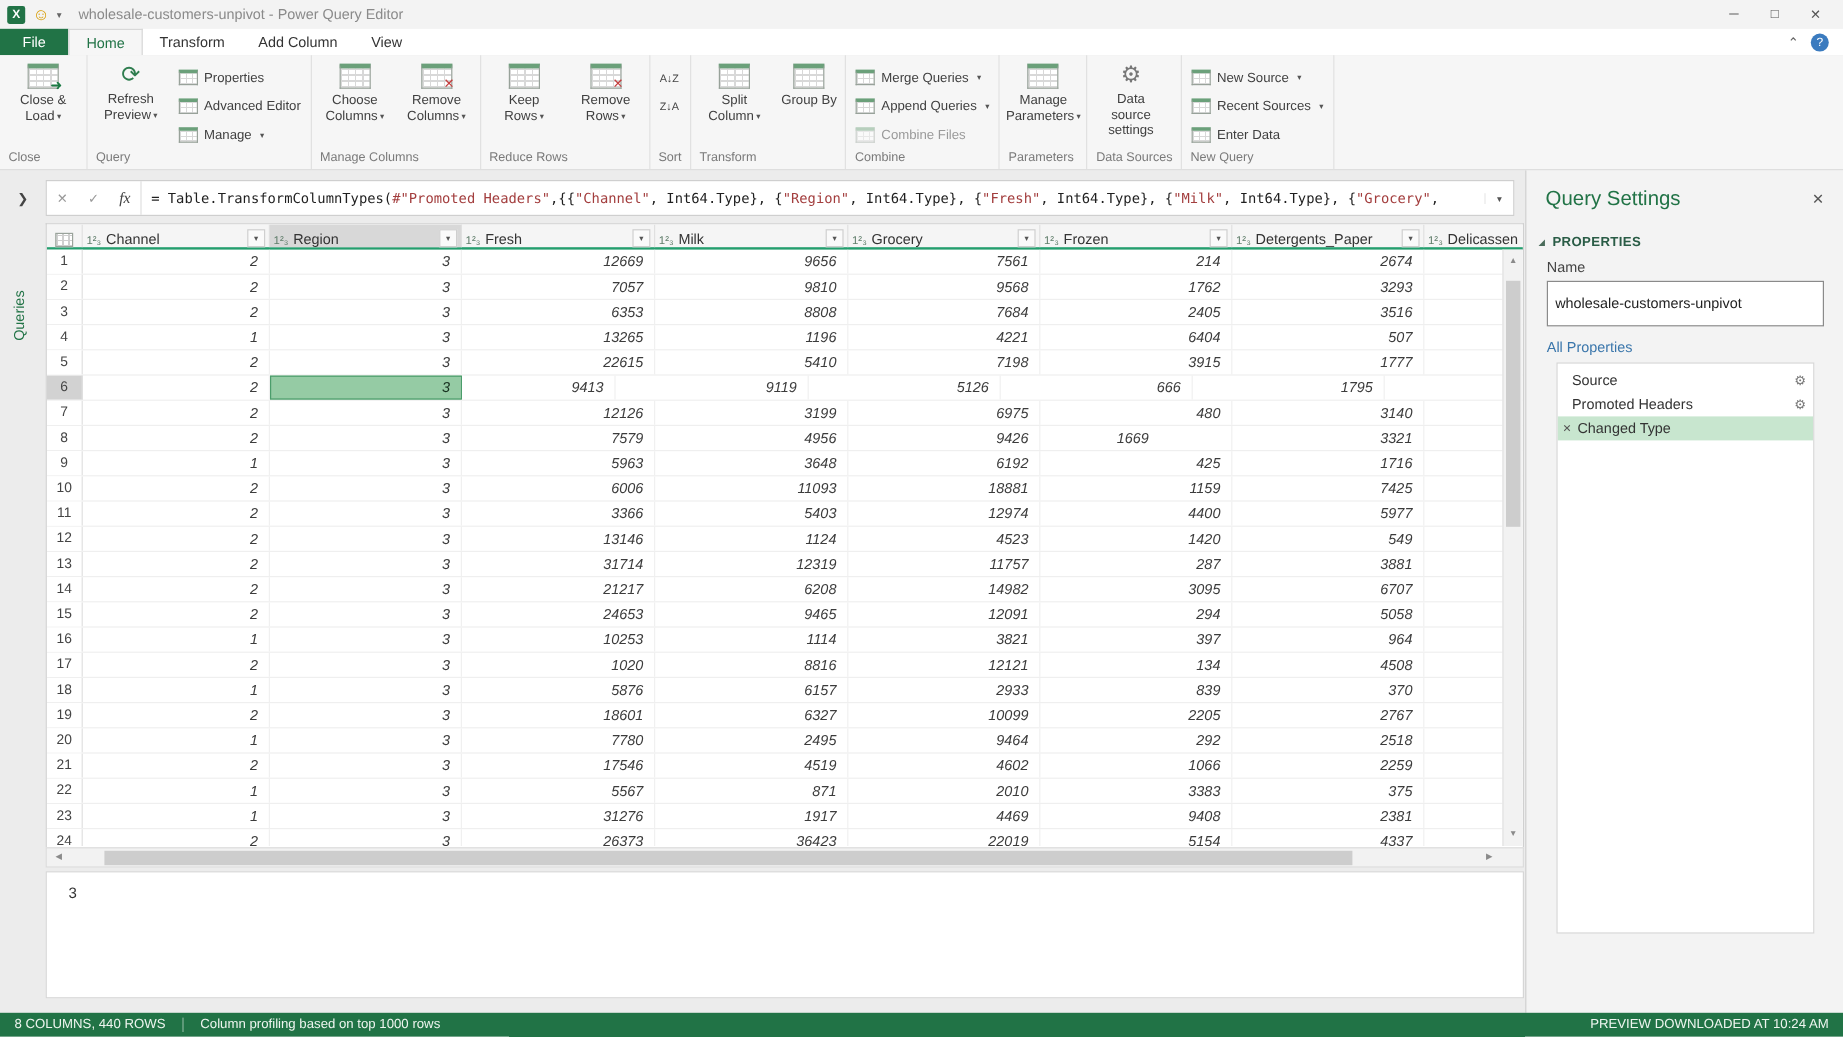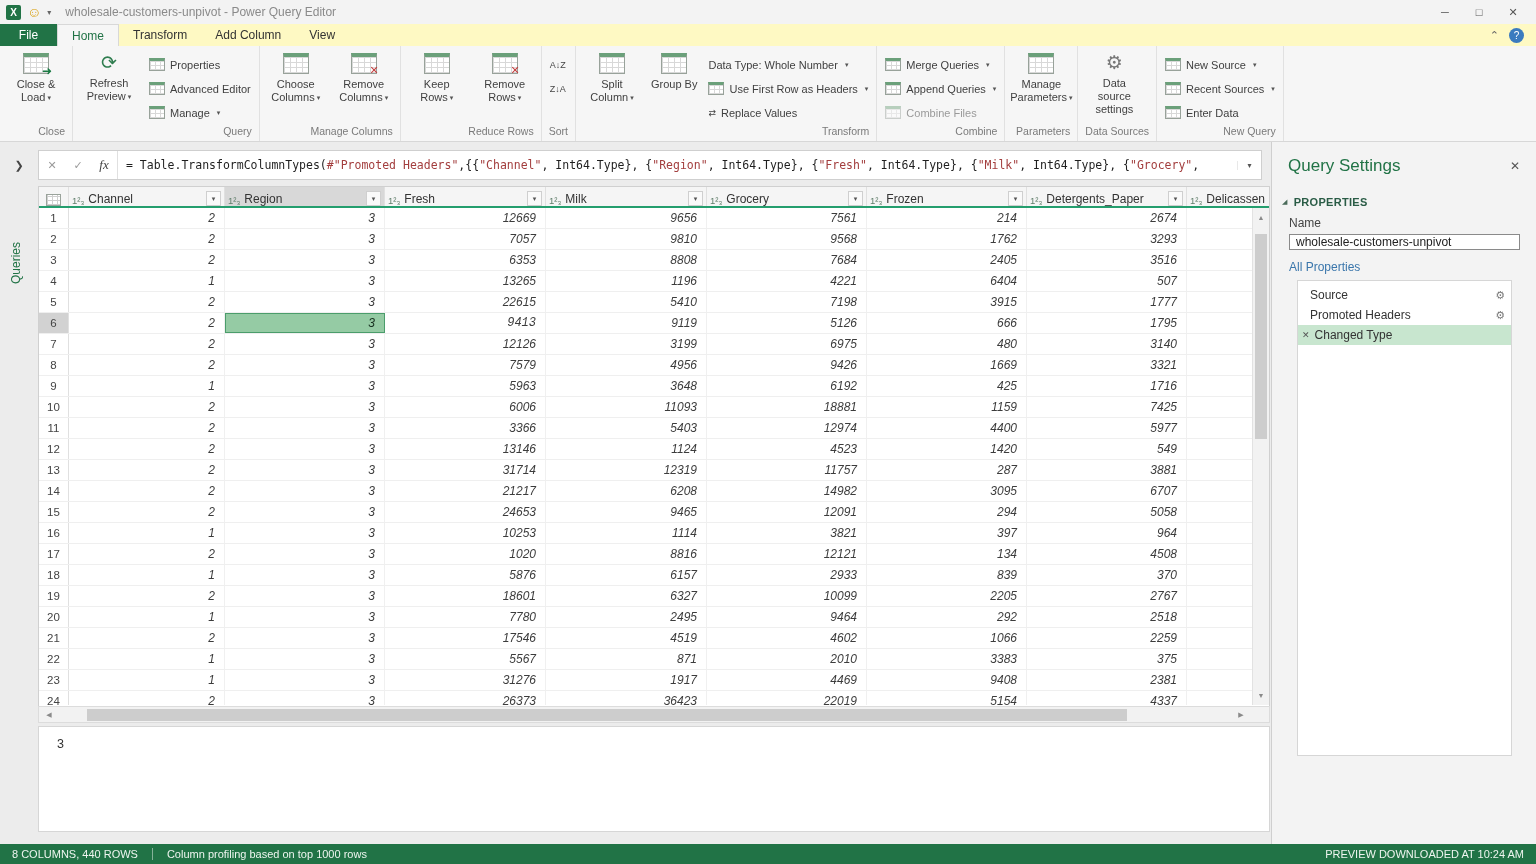--- a/index.html
+++ b/index.html
@@ -11,33 +11,33 @@
   .titlebar{position:absolute;left:0;top:0;width:1536px;height:24px;background:#f3f3f3;display:flex;align-items:center;padding:0 6px;}
   .qat{display:flex;align-items:center;gap:6px;}
   .excel-logo{width:15px;height:15px;background:#217346;color:#fff;font-size:10px;font-weight:bold;display:flex;align-items:center;justify-content:center;border-radius:2px;}
   .smiley{color:#d79b00;font-size:14px;line-height:14px;}
   .qat-caret{font-size:8px;color:#666;}
   .win-title{margin-left:14px;color:#8a8a8a;font-size:12px;}
   .wincontrols{margin-left:auto;display:flex;}
   .winbtn{width:34px;height:24px;display:flex;align-items:center;justify-content:center;color:#555;font-size:11px;}
 
   
-  .tabrow{position:absolute;left:0;top:24px;width:1536px;height:22px;background:#fef9c3;display:flex;align-items:flex-end;}
+  .tabrow{position:absolute;left:0;top:24px;width:1536px;height:22px;background:#ffffff;display:flex;align-items:flex-end;}
   .tab{padding:0 14px;height:22px;line-height:22px;font-size:12px;color:#333;}
   .tab.file{background:#217346;color:#fff;width:57px;text-align:center;padding:0;}
   .tab.active{background:#f6f6f6;border:1px solid #d8d8d8;border-bottom:none;color:#217346;}
   .tabrow-right{margin-left:auto;display:flex;align-items:center;gap:10px;padding-right:12px;height:22px;}
   .collapse-ic{color:#666;font-size:11px;}
   .help-ic{width:15px;height:15px;border-radius:50%;background:#3b7bbf;color:#fff;font-size:10px;display:flex;align-items:center;justify-content:center;}
 
   
   .ribbon{position:absolute;left:0;top:46px;width:1536px;height:96px;background:#f6f6f6;border-bottom:1px solid #d7d7d7;display:flex;}
   .rgroup{height:100%;display:flex;flex-direction:column;border-right:1px solid #e1e1e1;padding:3px 3px 0;}
   .rg-content{flex:1;display:flex;align-items:flex-start;gap:2px;}
-  .rg-label{height:17px;font-size:10.5px;color:#7a7a7a;text-align:right;line-height:15px;white-space:nowrap;padding:0 4px;}
+  .rg-label{height:17px;font-size:10.5px;color:#7a7a7a;text-align:left;line-height:15px;white-space:nowrap;padding:0 4px;}
   .bigbtn{display:flex;flex-direction:column;align-items:center;padding:4px 4px 0;min-width:48px;max-width:66px;text-align:center;font-size:11px;line-height:13px;color:#3f3f3f;}
   .biglabel{margin-top:4px;}
   .vstack{display:flex;flex-direction:column;gap:3px;padding-top:5px;}
   .smallbtn{display:flex;align-items:center;gap:5px;height:21px;padding:0 5px;font-size:11px;color:#3f3f3f;white-space:nowrap;}
   .smallbtn.disabled{color:#9a9a9a;}
   .smallbtn.disabled .ic16{opacity:.45;}
   .caret{font-size:7px;color:#555;margin-left:2px;vertical-align:1px;}
   .ic16{width:16px;height:13px;flex:0 0 16px;border:1px solid #98a29a;border-top:3px solid #6ba07a;background:#fff;background-image:repeating-linear-gradient(0deg,#d8d8d8 0 1px,transparent 1px 4px),repeating-linear-gradient(90deg,#d8d8d8 0 1px,transparent 1px 5px);position:relative;}
   .ic24{width:26px;height:21px;border:1px solid #98a29a;border-top:4px solid #6ba07a;background:#fff;background-image:repeating-linear-gradient(0deg,#d8d8d8 0 1px,transparent 1px 5px),repeating-linear-gradient(90deg,#d8d8d8 0 1px,transparent 1px 6px);position:relative;}
   .ov-x::after{content:"✕";position:absolute;right:-3px;bottom:-4px;color:#c43e3e;font-size:11px;font-weight:bold;}
@@ -88,21 +88,21 @@
   .cell-preview{position:absolute;left:38px;top:584px;width:1232px;height:106px;background:#fff;border:1px solid #d6d6d6;padding:10px 0 0 18px;font-size:12.5px;color:#333;}
 
   
   .qsettings{position:absolute;left:1271px;top:142px;width:265px;height:702px;background:#f3f3f3;border-left:1px solid #cfcfcf;}
   .qs-head{display:flex;align-items:center;padding:14px 16px 10px;gap:40px;}
   .qs-title{font-size:17px;color:#217346;font-weight:400;}
   .qs-close{margin-left:auto;color:#555;font-size:12px;}
   .qs-sec{display:flex;align-items:center;gap:6px;padding:10px 10px 6px;font-size:11px;font-weight:bold;color:#2a5c46;letter-spacing:.3px;}
   .tri{font-size:7px;color:#4a6b5a;}
   .qs-namelabel{padding:2px 17px 4px;font-size:12px;color:#444;}
-  .qs-nameinput{display:block;margin:0 17px;width:231px;height:16px;border:1px solid #8a8a8a;background:#fff;font-size:12px;padding:0 6px;font-family:inherit;color:#222;}
+  .qs-nameinput{display:block;margin:0 17px;width:231px;height:38px;border:1px solid #8a8a8a;background:#fff;font-size:12px;padding:0 6px;font-family:inherit;color:#222;}
   .qs-link{padding:10px 17px 2px;font-size:12px;color:#3a76ab;}
   .steps{background:#fff;border:1px solid #d6d6d6;margin:4px 24px 0 25px;height:476px;overflow:hidden;padding-top:4px;}
   .step{display:flex;align-items:center;height:20px;padding:0 6px 0 12px;font-size:12px;color:#333;}
   .step.sel{background:#c8e6cf;padding-left:4px;}
   .stepx{color:#555;font-size:9px;margin-right:5px;}
   .steplabel{flex:1;white-space:nowrap;overflow:hidden;}
   .stepgear{color:#7a7a7a;font-size:11px;}
 
   
   .statusbar{position:absolute;left:0;bottom:0;width:1536px;height:20px;background:#217346;color:#eef5ef;font-size:11px;display:flex;align-items:center;padding:0 12px;gap:14px;}
@@ -222,35 +222,20 @@
     <div class="rgroup">
       <div class="rg-content">
         <div class="bigbtn">
           <span class="ic24"></span>
           <span class="biglabel"><span>Split Column</span><span class="caret">▾</span></span>
         </div>
         <div class="bigbtn">
           <span class="ic24"></span>
           <span class="biglabel"><span>Group By</span></span>
         </div>
-        <div class="vstack">
-          <div class="smallbtn">
-            <span>Data Type: Whole Number</span>
-              <span class="caret">▾</span>
-          </div>
-          <div class="smallbtn">
-            <span class="ic16"></span>
-            <span>Use First Row as Headers</span>
-              <span class="caret">▾</span>
-          </div>
-          <div class="smallbtn">
-            <span class="sort-ic">⇄</span>
-            <span>Replace Values</span>
-          </div>
-        </div>
       </div>
       <div class="rg-label">Transform</div>
     </div>
 
     <div class="rgroup">
       <div class="rg-content">
         <div class="vstack">
           <div class="smallbtn">
             <span class="ic16"></span>
             <span>Merge Queries</span>
@@ -429,21 +414,21 @@
             <div class="gcell" style="width: 161px;">5410</div>
             <div class="gcell" style="width: 160px;">7198</div>
             <div class="gcell" style="width: 160px;">3915</div>
             <div class="gcell" style="width: 160px;">1777</div>
             <div class="gcell" style="width: 160px;"></div>
           </div>
           <div class="grow">
             <div class="rnum selrow">6</div>
             <div class="gcell" style="width: 156px;">2</div>
             <div class="gcell selcell" style="width: 160px;">3</div>
-            <div class="gcell" style="width: 161px; font-family: Liberation Mono, monospace;">9413</div>
+            <div class="gcell" style="width: 128px;">9413</div>
             <div class="gcell" style="width: 161px;">9119</div>
             <div class="gcell" style="width: 160px;">5126</div>
             <div class="gcell" style="width: 160px;">666</div>
             <div class="gcell" style="width: 160px;">1795</div>
             <div class="gcell" style="width: 160px;"></div>
           </div>
           <div class="grow">
             <div class="rnum">7</div>
             <div class="gcell" style="width: 156px;">2</div>
             <div class="gcell" style="width: 160px;">3</div>
@@ -454,21 +439,21 @@
             <div class="gcell" style="width: 160px;">3140</div>
             <div class="gcell" style="width: 160px;"></div>
           </div>
           <div class="grow">
             <div class="rnum">8</div>
             <div class="gcell" style="width: 156px;">2</div>
             <div class="gcell" style="width: 160px;">3</div>
             <div class="gcell" style="width: 161px;">7579</div>
             <div class="gcell" style="width: 161px;">4956</div>
             <div class="gcell" style="width: 160px;">9426</div>
-            <div class="gcell" style="width: 160px;">1669</div>
+            <div class="gcell" style="width: 160px; text-align: center;">1669</div>
             <div class="gcell" style="width: 160px;">3321</div>
             <div class="gcell" style="width: 160px;"></div>
           </div>
           <div class="grow">
             <div class="rnum">9</div>
             <div class="gcell" style="width: 156px;">1</div>
             <div class="gcell" style="width: 160px;">3</div>
             <div class="gcell" style="width: 161px;">5963</div>
             <div class="gcell" style="width: 161px;">3648</div>
             <div class="gcell" style="width: 160px;">6192</div>

